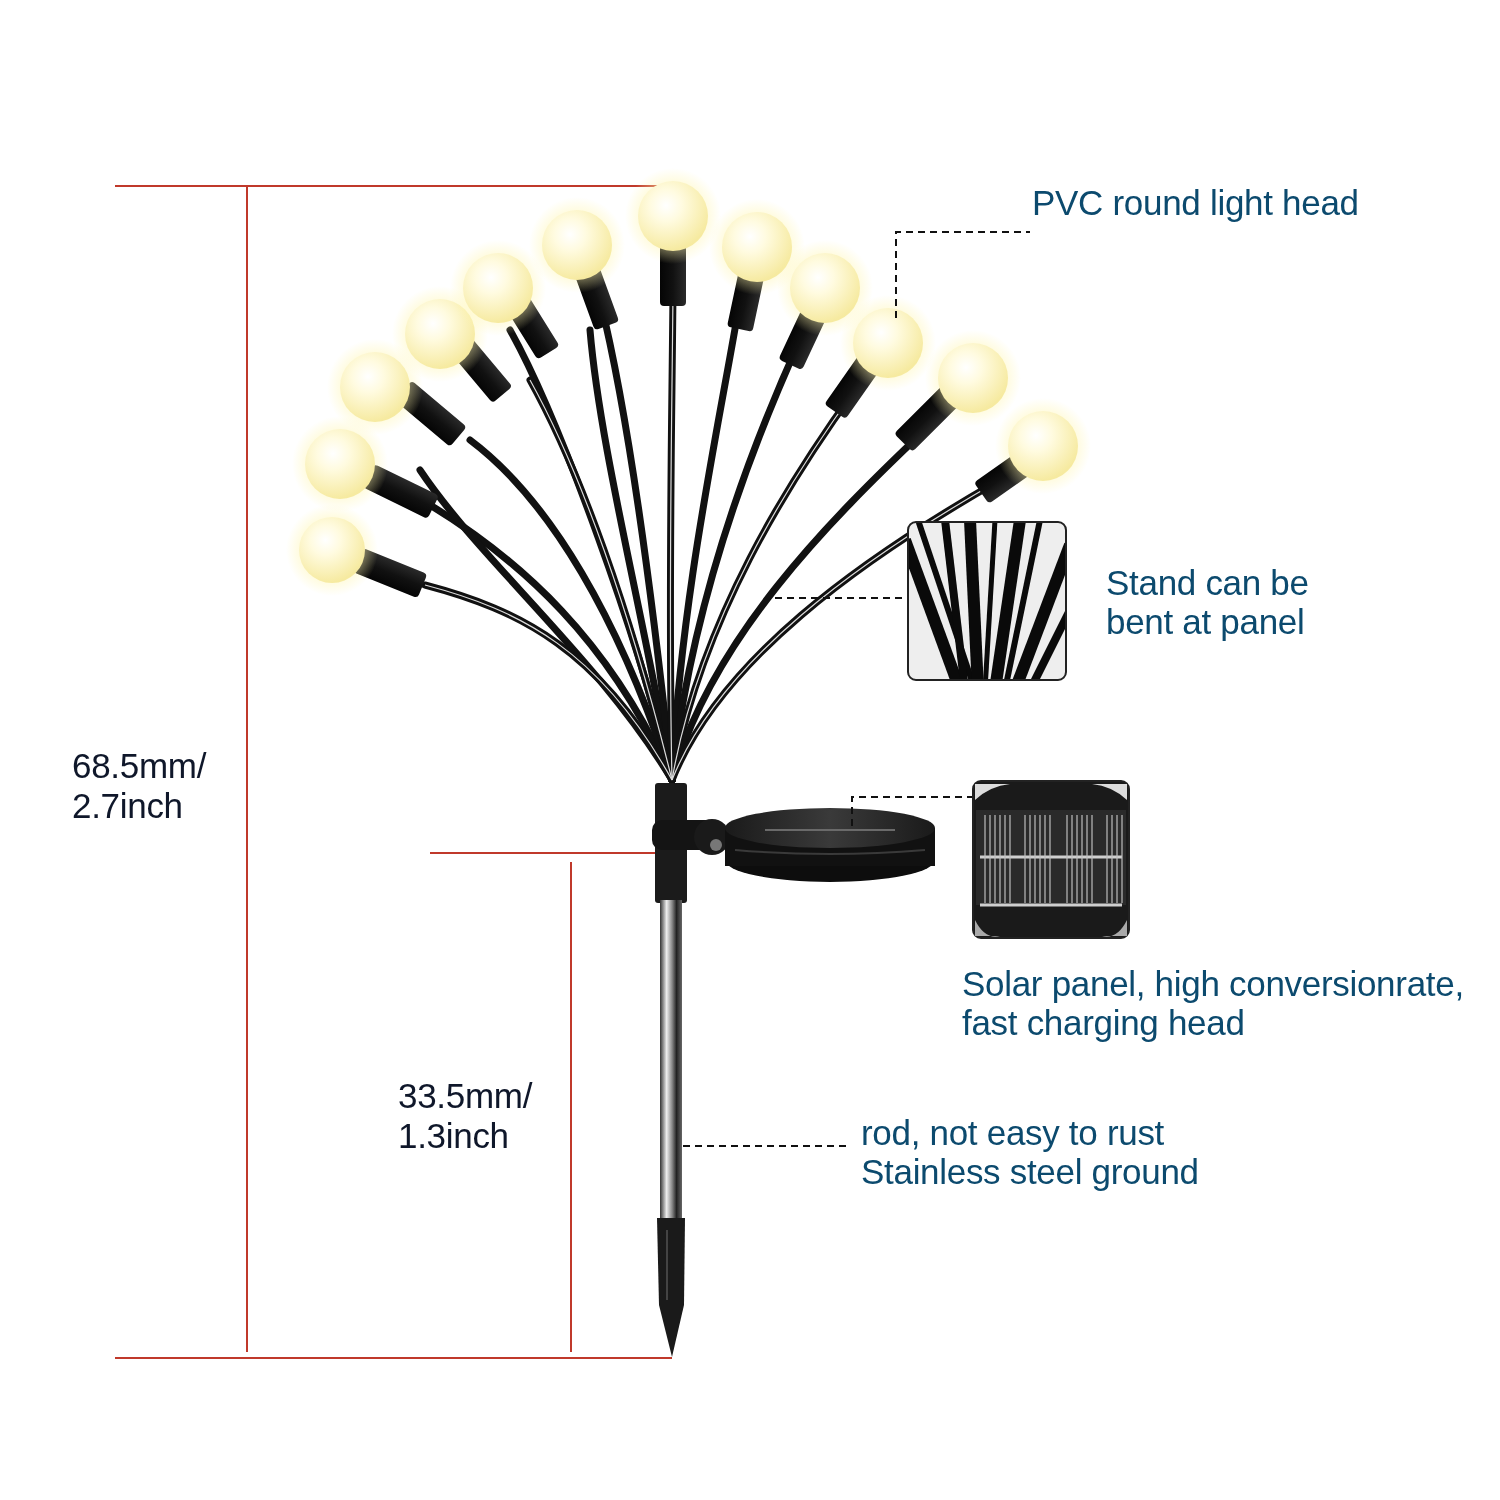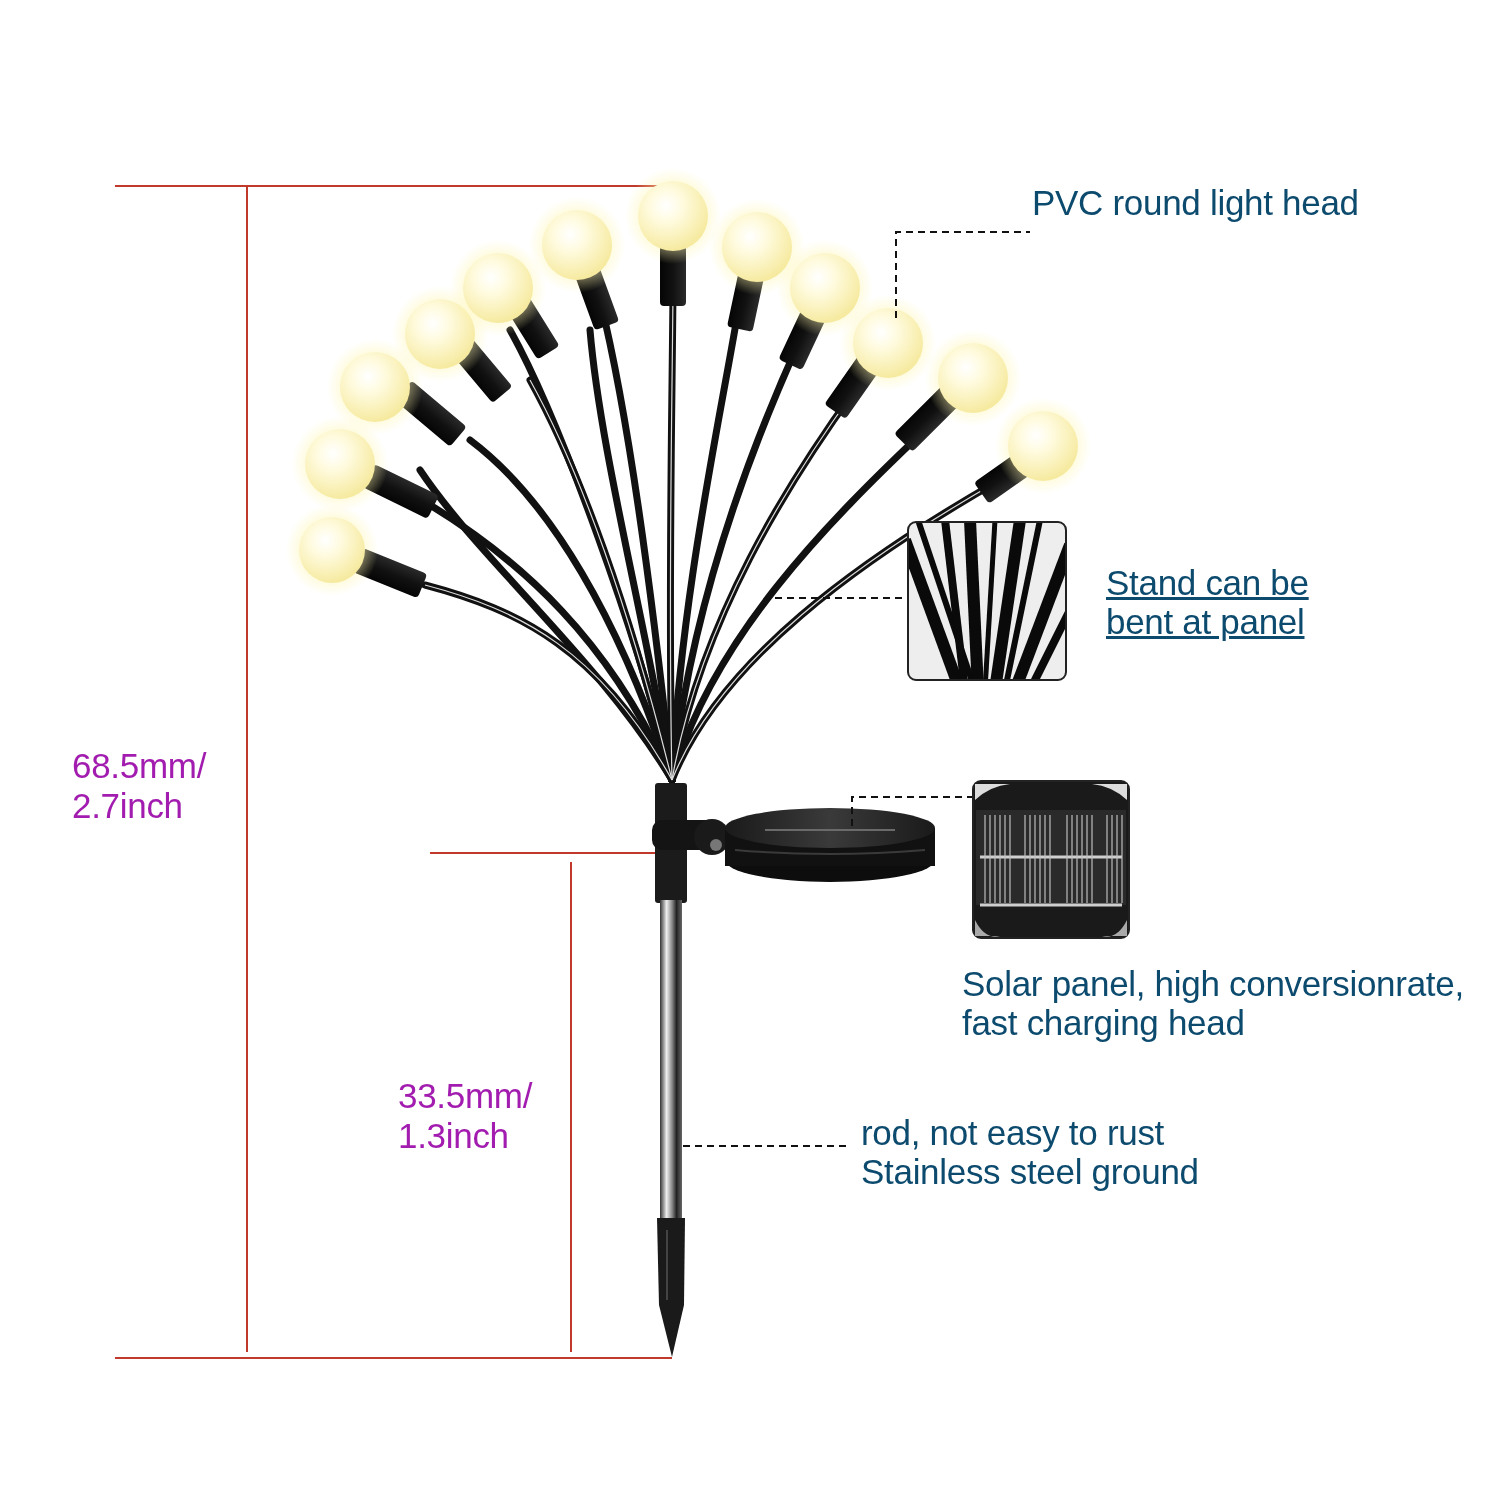--- a/index.html
+++ b/index.html
@@ -1,21 +1,21 @@
 <!DOCTYPE html>
 <html><head>
   <meta charset="utf-8">
   <style>
     html, body { margin: 0; padding: 0; background: #ffffff; }
     body { width: 1500px; height: 1500px; position: relative; overflow: hidden;
            font-family: "Liberation Sans", "DejaVu Sans", sans-serif; color: #111; }
     #canvas { position: absolute; left: 0; top: 0; width: 1500px; height: 1500px; }
     .label { position: absolute; font-size: 35px; line-height: 39px; color: #0c4a6e; white-space: nowrap; letter-spacing: -0.3px; }
     .label span { display: block; }
-    .dim-label { position: absolute; font-size: 35px; line-height: 40px; color: #a21caf; white-space: nowrap; letter-spacing: -0.3px; }
+    .dim-label { position: absolute; font-size: 35px; line-height: 40px; color: #0f172a; white-space: nowrap; letter-spacing: -0.3px; }
     .dim-label span { display: block; }
   </style>
 </head>
 <body>
 
 <svg id="canvas" width="1500" height="1500" viewBox="0 0 1500 1500" xmlns="http://www.w3.org/2000/svg">
   <defs>
     <radialGradient id="bulbGrad" cx="0.4" cy="0.35" r="0.65">
       <stop offset="0" stop-color="#ffffff"></stop>
       <stop offset="0.35" stop-color="#fffbe0"></stop>
@@ -228,21 +228,21 @@
   <span>2.7inch</span>
 </div>
 <div class="dim-label" style="left:398px; top:1076px;">
   <span>33.5mm/</span>
   <span>1.3inch</span>
 </div>
 
 <div class="label" style="left:1032px; top:183px;">
   <span>PVC round light head</span>
 </div>
-<div class="label" style="left:1106px; top:563px;text-decoration:underline;">
+<div class="label" style="left:1106px; top:563px;">
   <span>Stand can be</span>
   <span>bent at panel</span>
 </div>
 <div class="label" style="left:954px; top:964px;margin-left:8px;">
   <span>Solar panel, high conversionrate,</span>
   <span>fast charging head</span>
 </div>
 <div class="label" style="left:861px; top:1113px;">
   <span>rod, not easy to rust</span>
   <span>Stainless steel ground</span>

